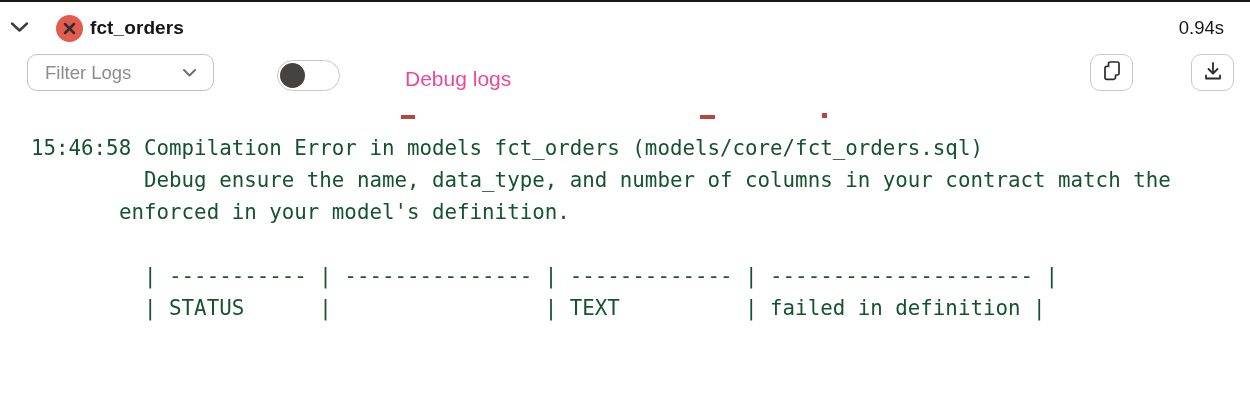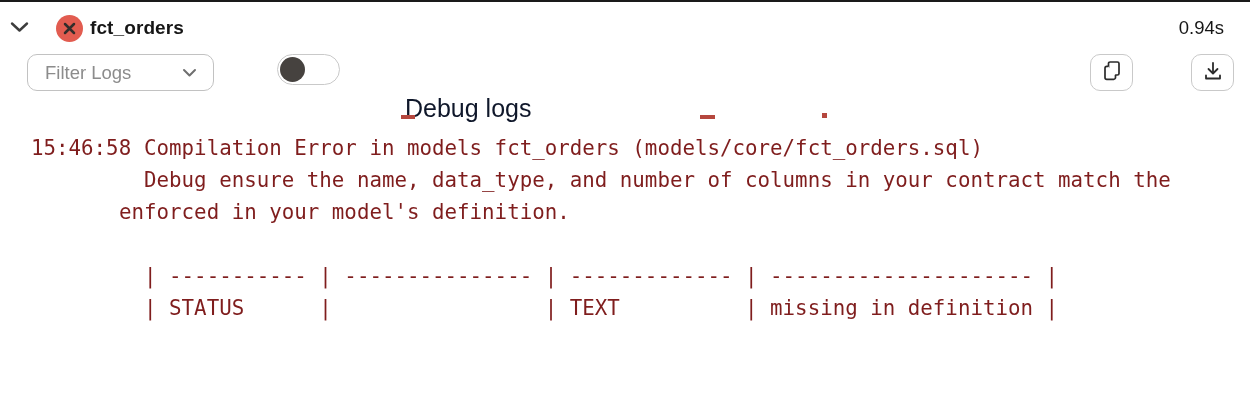--- a/index.html
+++ b/index.html
@@ -50,21 +50,21 @@
     font-size: 18.5px;
     color: #161616;
   }
 
   
   .toolbar {
     position: absolute;
     top: 52px; left: 0; right: 8px;
     height: 37px;
     display: flex;
-    align-items: flex-start;
+    align-items: flex-end;
     gap: 44px;
   }
   .filter-select {
     margin-left: 27px;
     width: 187px; height: 37px;
     border: 1px solid #c2c2c2;
     border-radius: 10px;
     background: #ffffff;
     display: flex; align-items: center;
     padding: 0 16px 0 17px;
@@ -88,23 +88,23 @@
   }
   .toggle .knob {
     position: absolute;
     top: 2px; left: 2px;
     width: 25px; height: 25px;
     border-radius: 50%;
     background: #46423f;
   }
   .toggle-label {
     margin-left: 21px;
-    font-size: 25px;
+    font-size: 21px;
     font-weight: 500;
-    color: #0f172a;
+    color: #ec4899;
     margin-top: 40px;
   }
 
   .icon-btn {
     width: 43px; height: 37px;
     border: 1px solid #c9c9c9;
     border-radius: 10px;
     background: #ffffff;
     display: flex; align-items: center; justify-content: center;
     cursor: pointer;
@@ -114,21 +114,21 @@
   .icon-btn.download { margin-left: 14px; margin-right: 8px; }
 
   
   .log-area {
     position: absolute;
     top: 100px; left: 0; right: 0; bottom: 0;
     overflow: hidden;
     font-family: "DejaVu Sans Mono", monospace;
     font-size: 20.8px;
     line-height: 32px;
-    color: #7f1d1d;
+    color: #14532d;
   }
   .frag {
     position: absolute;
     background: #b5473e;
   }
   .frag.f1 { left: 401px; top: 13px; width: 14px; height: 3.5px; }
   .frag.f2 { left: 700px; top: 13px; width: 15px; height: 3.5px; }
   .frag.f3 { left: 822px; top: 11px; width: 5px;  height: 5px; }
 
   .log-entry {
@@ -211,18 +211,18 @@
     <span class="frag f3" style="background: rgb(181, 71, 62);"></span>
 
     <div class="log-entry">
       <span class="log-ts">15:46:58</span>
       <div class="log-msg">
           <div class="log-msg-line">  Compilation Error in models fct_orders (models/core/fct_orders.sql)</div>
           <div class="log-msg-line">  Debug ensure the name, data_type, and number of columns in your contract match the</div>
           <div class="log-msg-line">enforced in your model's definition.</div>
           <div class="log-msg-line"></div>
           <div class="log-msg-line">  | ----------- | --------------- | ------------- | --------------------- |</div>
-          <div class="log-msg-line">  | STATUS      |                 | TEXT          | missing in definition |</div>
+          <div class="log-msg-line">  | STATUS      |                 | TEXT          | failed in definition |</div>
         </div>
     </div>
   </div>
 
 </div>
 
 </body></html>

